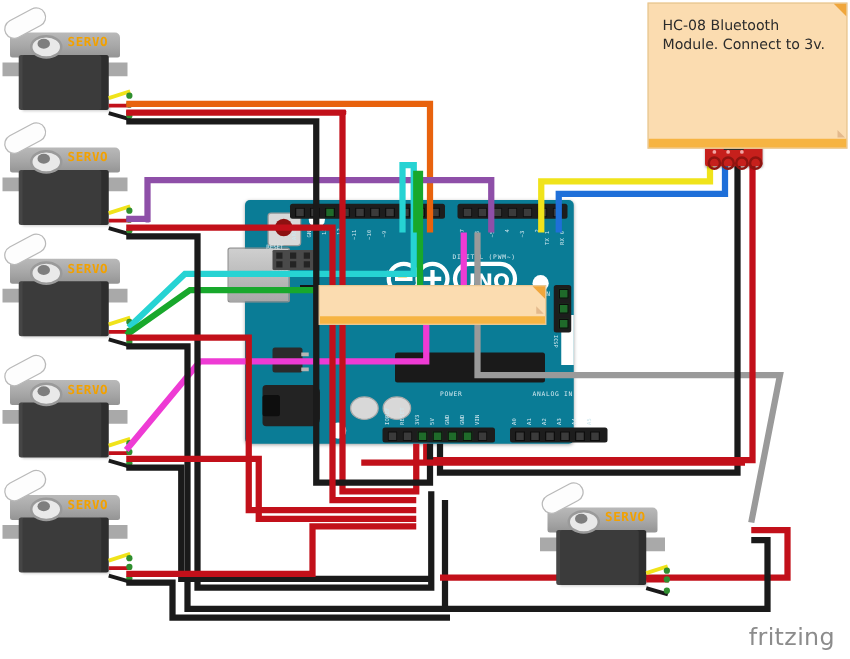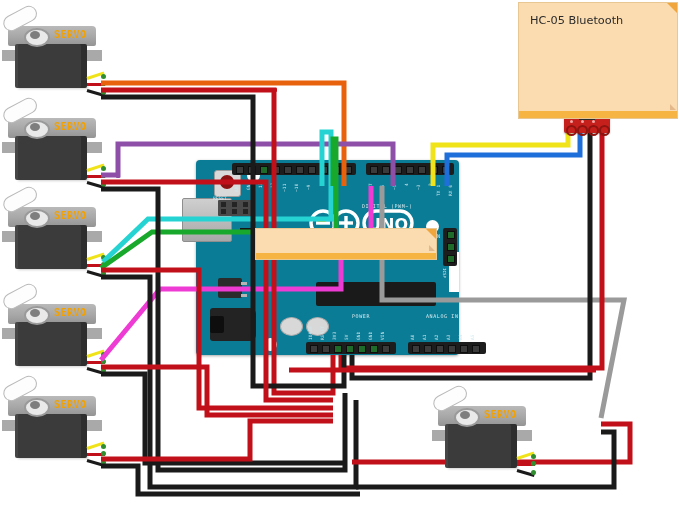--- a/index.html
+++ b/index.html
@@ -437,25 +437,27 @@
     <div class="dot" style="left:17px;"></div>
     <div class="dot" style="left:28px;"></div>
     <div class="pad" style="left:2px;"></div>
     <div class="pad" style="left:13px;"></div>
     <div class="pad" style="left:24px;"></div>
     <div class="pad" style="left:35px;"></div>
   </div>
 
   <div class="note" id="note-bt">
     <div class="fold"></div>
-    <div>HC-05 Bluetooth</div>
+    <div>HC-08 Bluetooth</div>
+    <div>Module. Connect to 3v.</div>
     <div class="foldb"></div>
     <div class="bar"></div>
   </div>
 
   <div class="note" id="note-author">
     <div class="fold"></div>
     <div class="foldb"></div>
     <div class="bar"></div>
   </div>
 
+  <div id="fritz">fritzing</div>
 
 </div>
 
 </body></html>

